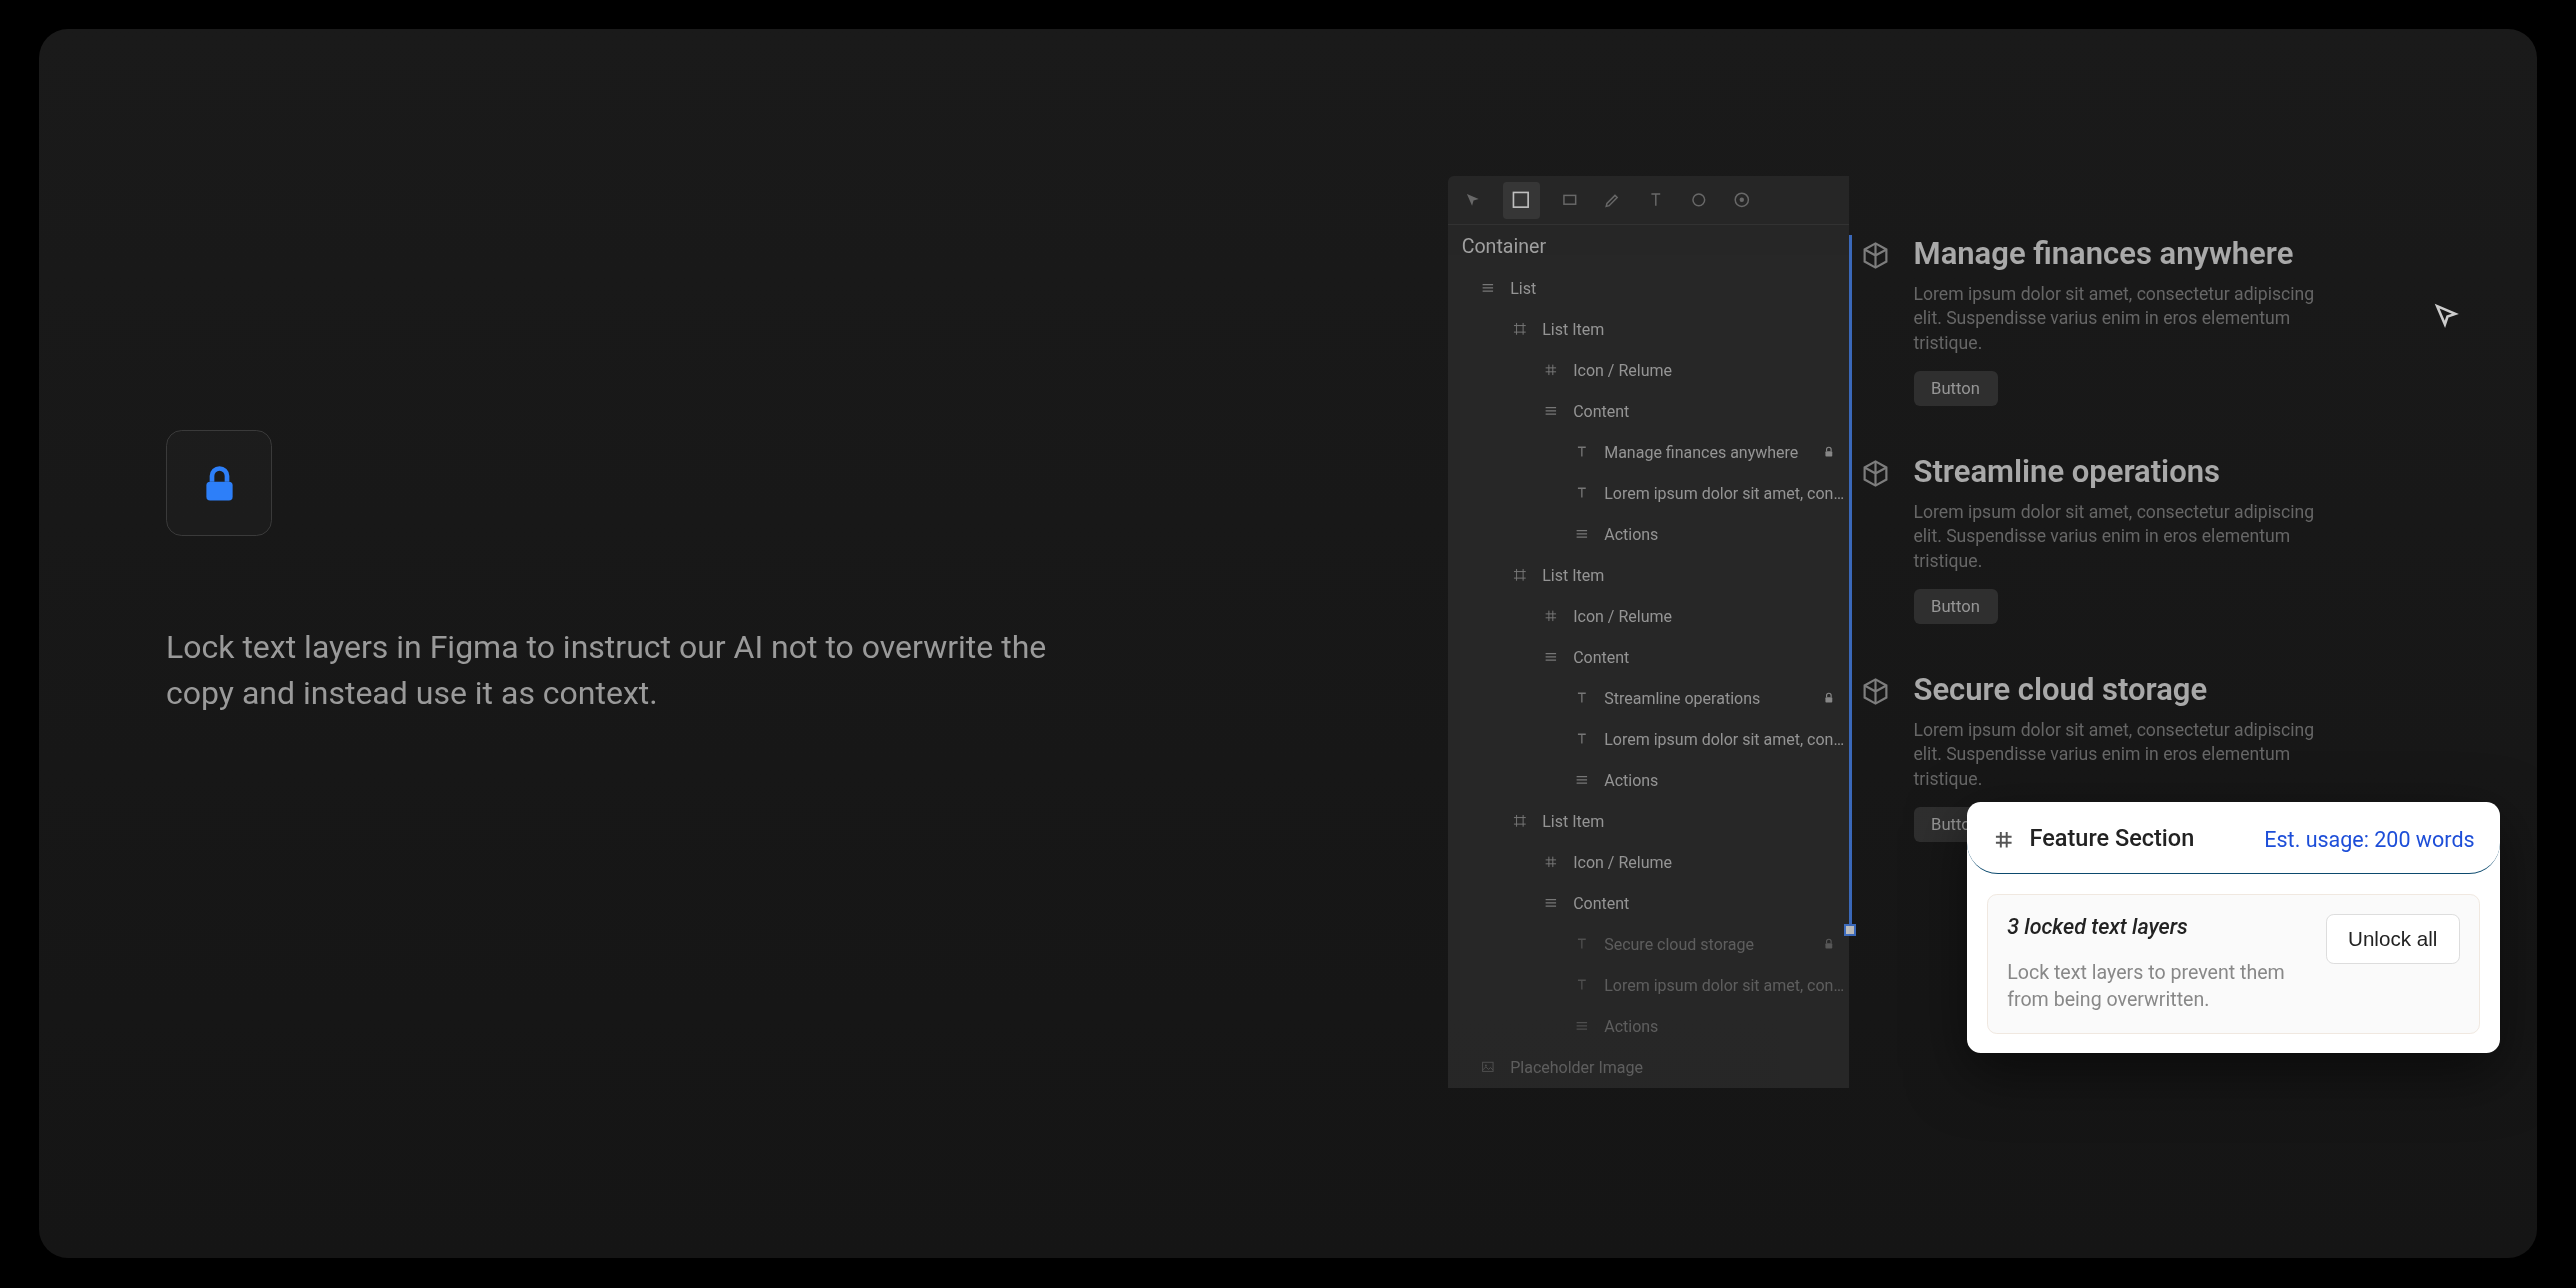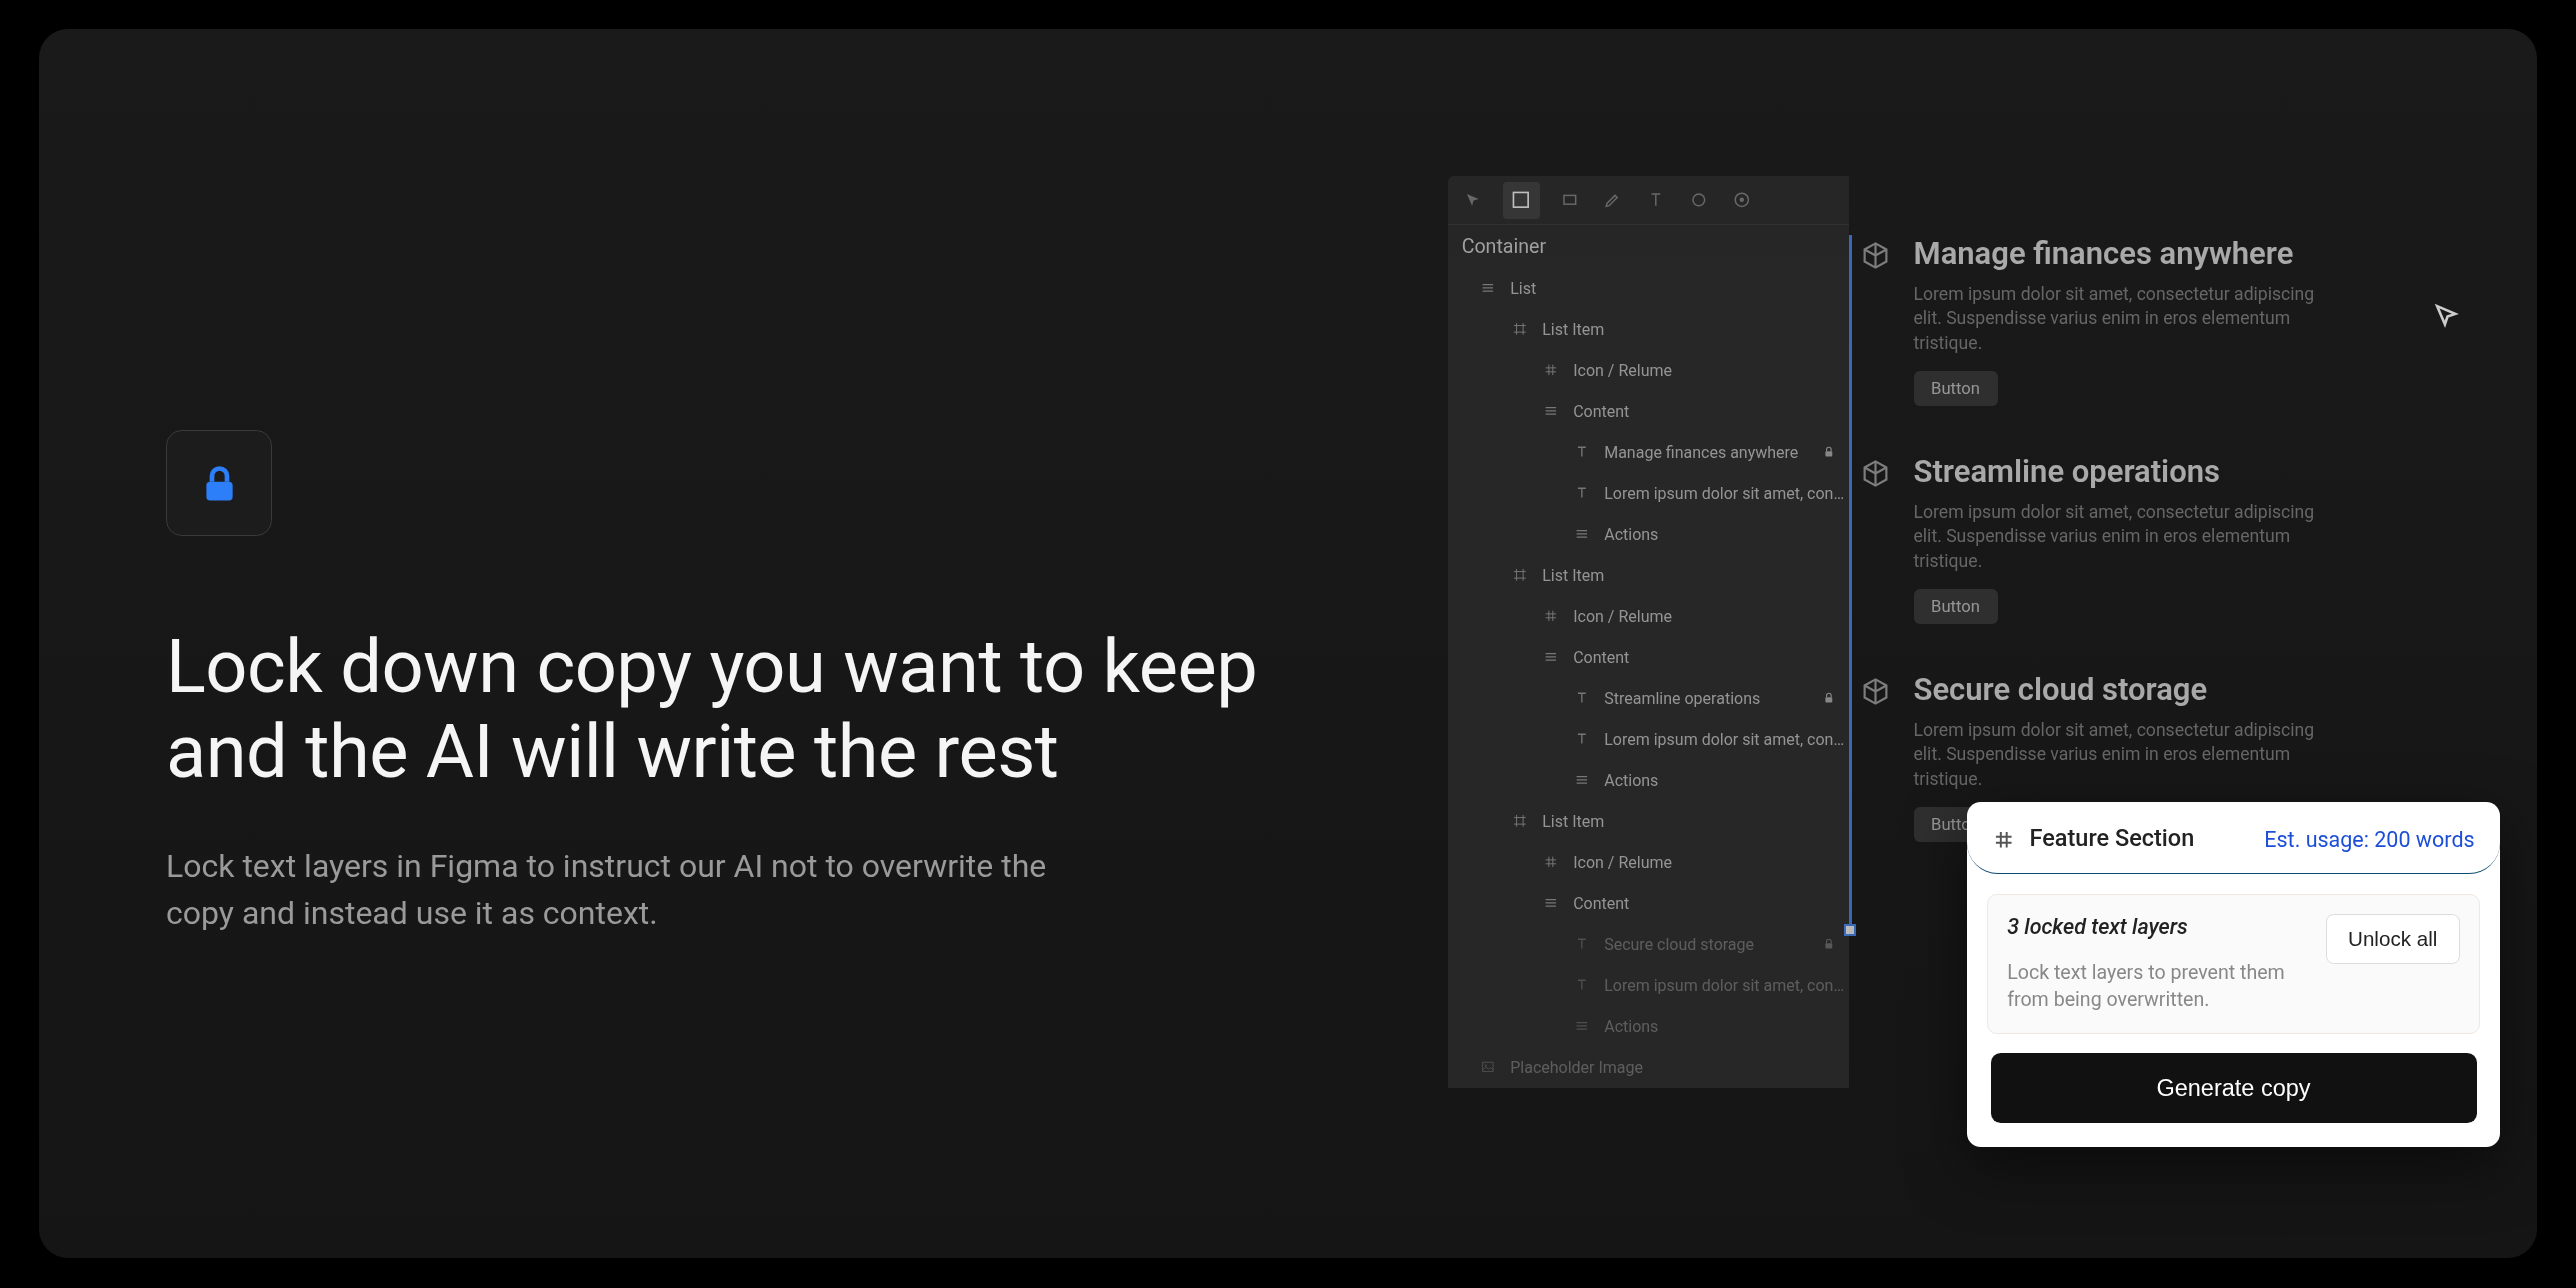--- a/index.html
+++ b/index.html
@@ -239,21 +239,20 @@
 
 <div class="canvas">
 
   <div class="left-content">
     <div class="lock-badge">
       <svg viewBox="0 0 24 24" fill="none">
         <rect x="5" y="11" width="14" height="10" rx="2" fill="#2D7FF9"></rect>
         <path d="M8 11V8a4 4 0 018 0v3" stroke="#2D7FF9" stroke-width="2.5" fill="none"></path>
       </svg>
     </div>
-    <h1 class="headline">Lock down copy you want to keep and the AI will write the rest</h1>
     <p class="subhead">Lock text layers in Figma to instruct our AI not to overwrite the copy and instead use it as context.</p>
   </div>
 
   <div class="figma-panel">
     <div class="fig-toolbar">
       <span class="fig-tool">
           <svg width="17.6" height="17.6" viewBox="0 0 24 24">
             <path d="M4 4l16 7-7 2-2 7z" fill="#aaa"></path>
           </svg>
         </span>
@@ -513,19 +512,16 @@
       <span class="popup-head-title">Feature Section</span>
       <span class="popup-head-usage">Est. usage: 200 words</span>
     </div>
     <div class="popup-body">
       <div class="popup-body-text">
         <div class="popup-body-title">3 locked text layers</div>
         <div class="popup-body-desc">Lock text layers to prevent them from being overwritten.</div>
       </div>
       <button class="unlock-btn">Unlock all</button>
     </div>
-    <div class="popup-footer">
-      <button class="generate-btn">Generate copy</button>
-    </div>
   </div>
 
 </div>
 
 
 </body></html>

